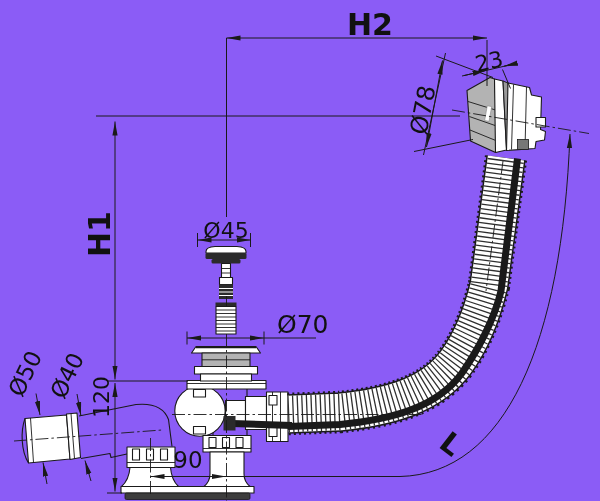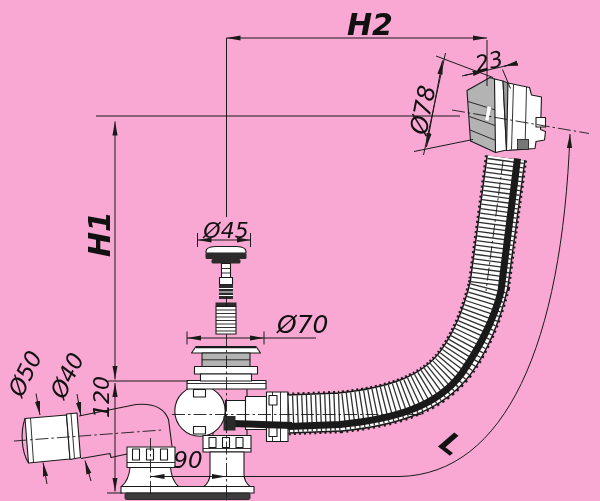--- a/index.html
+++ b/index.html
@@ -1,16 +1,16 @@
 <!DOCTYPE html>
 <html><head>
 <meta charset="utf-8">
 <style>
   html,body{margin:0;padding:0;background:#ffffff;}
-  .stage{width:600px;height:501px;position:relative;background:#f9a8d4;overflow:hidden;font-style:italic;}
+  .stage{width:600px;height:501px;position:relative;background:#8b5cf6;overflow:hidden;}
   svg{display:block;}
   .ln{stroke:#1a1a1a;stroke-width:1.1;fill:none;stroke-linejoin:round;}
   .ln9{stroke:#1a1a1a;stroke-width:0.9;fill:none;}
   .fw{fill:#ffffff;stroke:#1a1a1a;stroke-width:1.1;stroke-linejoin:round;}
   .fg{fill:#b3b3b3;stroke:#1a1a1a;stroke-width:1.1;stroke-linejoin:round;}
   .fp{fill:#9a9a9a;stroke:#1a1a1a;stroke-width:1;}
   .fd{fill:#2b2b2b;stroke:none;}
   .dim{stroke:#1a1a1a;stroke-width:1;fill:none;}
   .cl{stroke:#1a1a1a;stroke-width:0.9;fill:none;stroke-dasharray:13 3 2.5 3;}
   .lbl{font-family:"DejaVu Sans","Liberation Sans",sans-serif;fill:#111111;}

